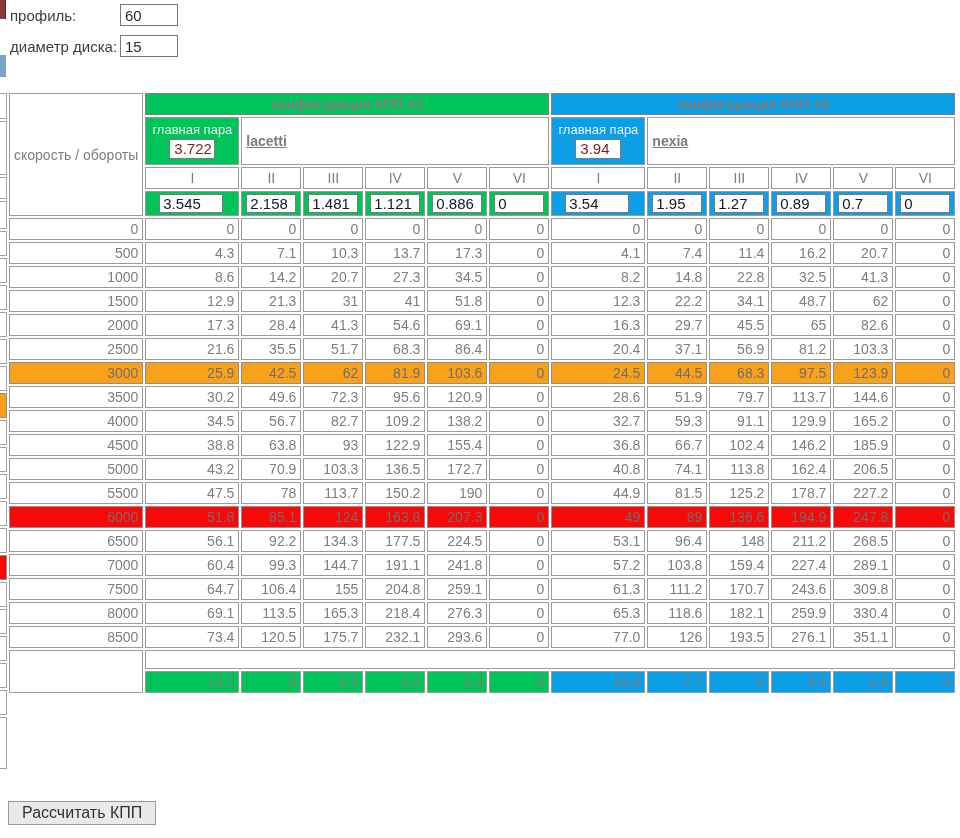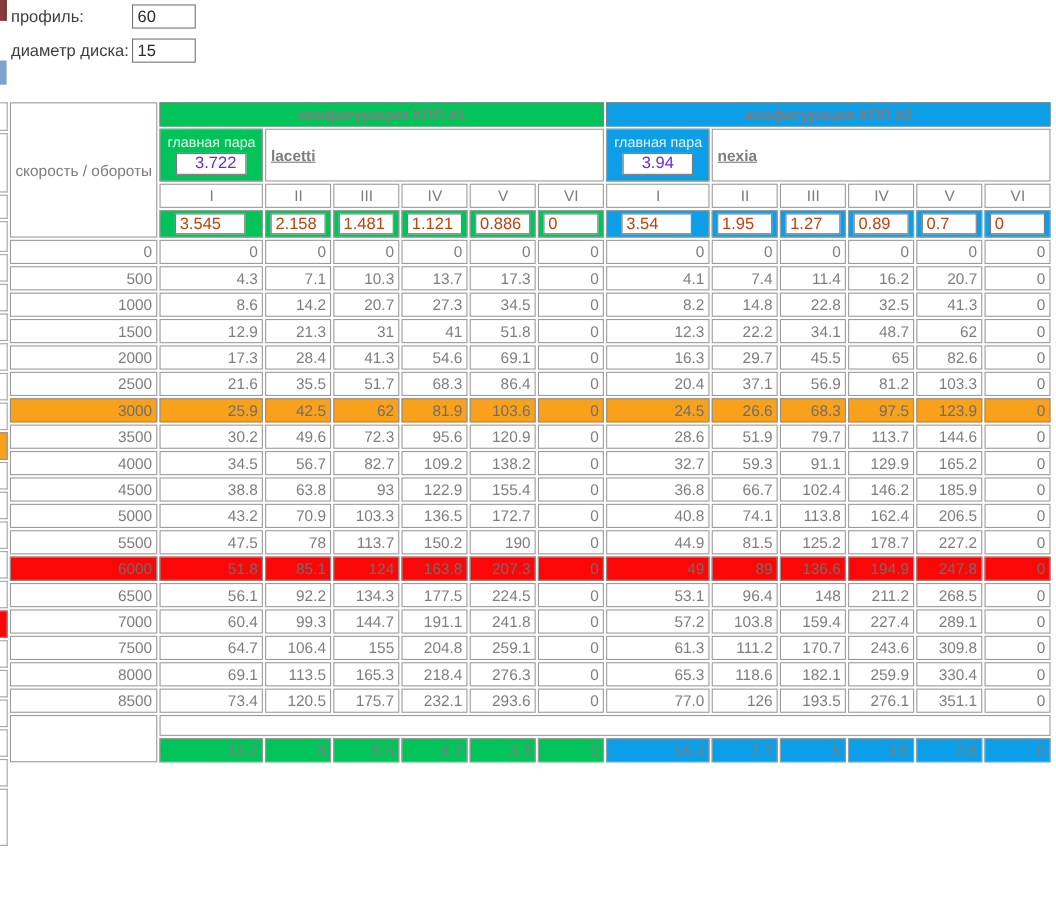--- a/index.html
+++ b/index.html
@@ -30,26 +30,26 @@
   
   table.kpp{position:absolute; left:7px; top:91px; border-collapse:separate; border-spacing:2px;}
   table.kpp td{border:1px solid #9b9b9b; padding:2px 4px; font-size:14px; color:#7d7d7d; background:#fff; white-space:nowrap;}
   td.banner{height:20px; font-weight:bold; color:#000; text-align:center; font-size:14px;}
   td.banner.g{background:var(--green); border-color:#7f7f7f;}
   td.banner.b{background:var(--blue); border-color:#7f7f7f;margin-left:32px;}
   td.corner{color:#6f6f6f; font-size:15px; vertical-align:middle; padding-left:3px;}
   td.fd{height:48px; text-align:center; vertical-align:middle; border-color:#7f7f7f;}
   td.fd.g{background:var(--green);} td.fd.b{background:var(--blue);}
   .fdlab{font-size:13px; color:rgba(255,255,255,.88); line-height:14px;}
-  td.fd input{display:block; width:64px; height:20px; margin:2px auto 1px; border:1px solid #7a7a7a; font-size:15px; color:#6d28d9; padding-left:16px; font-family:inherit;}
+  td.fd input{display:block; width:46px; height:20px; margin:2px auto 1px; border:1px solid #7a7a7a; font-size:15px; color:#7f1d1d; padding-left:4px; font-family:inherit;}
   td.carname{color:var(--car-name-red); font-weight:bold; font-size:26px; vertical-align:middle; padding-left:14px;text-decoration:underline;}
   td.ghead{height:16px; text-align:center; color:#8f8f8f; font-size:14px;}
   td.ginput{height:22px; border-color:#7f7f7f;}
   td.ginput.g{background:var(--green);} td.ginput.b{background:var(--blue);margin-left:40px;}
-  td.ginput input{width:50px; height:19px; border:1px solid #7a7a7a; font-size:15px; color:#c2410c; padding-left:3px; background:#fff; font-family:inherit;}
+  td.ginput input{width:50px; height:19px; border:1px solid #7a7a7a; font-size:15px; color:#0f172a; padding-left:3px; background:#fff; font-family:inherit;}
   td.ginput.first input{width:64px; margin-left:9px;}
   td.num{height:19px; text-align:right;}
   td.rpm{height:19px; text-align:right;}
   td.colA1{background:var(--light-green);}
   td.colA2{background:var(--light-blue);}
   tr.orange td{background:var(--orange); border-color:#8f8f8f; color:#6e6e6e;}
   tr.red td{background:var(--red); border-color:#8f8f8f; color:#6e6e6e;}
   td.blankcell{height:19px;}
   td.sum{height:19px; text-align:right; color:#555; border-color:#7f7f7f;}
   td.sum.g{background:var(--green);} td.sum.b{background:var(--blue);}
@@ -258,21 +258,21 @@
         </tr>
         <tr class="orange">
           <td class="rpm">3000</td>
           <td class="num colA1">25.9</td>
           <td class="num">42.5</td>
           <td class="num">62</td>
           <td class="num">81.9</td>
           <td class="num">103.6</td>
           <td class="num">0</td>
           <td class="num colA2">24.5</td>
-          <td class="num">26.6</td>
+          <td class="num">44.5</td>
           <td class="num">68.3</td>
           <td class="num">97.5</td>
           <td class="num">123.9</td>
           <td class="num">0</td>
         </tr>
         <tr>
           <td class="rpm">3500</td>
           <td class="num colA1">30.2</td>
           <td class="num">49.6</td>
           <td class="num">72.3</td>
@@ -452,13 +452,14 @@
           <td class="sum b">16.4</td>
           <td class="sum b">7.7</td>
           <td class="sum b">5</td>
           <td class="sum b">3.5</td>
           <td class="sum b">2.8</td>
           <td class="sum b">0</td>
         </tr>
     </tbody>
   </table>
 
+  <button class="calc-btn">Рассчитать КПП</button>
 </div>
 
 </body></html>

